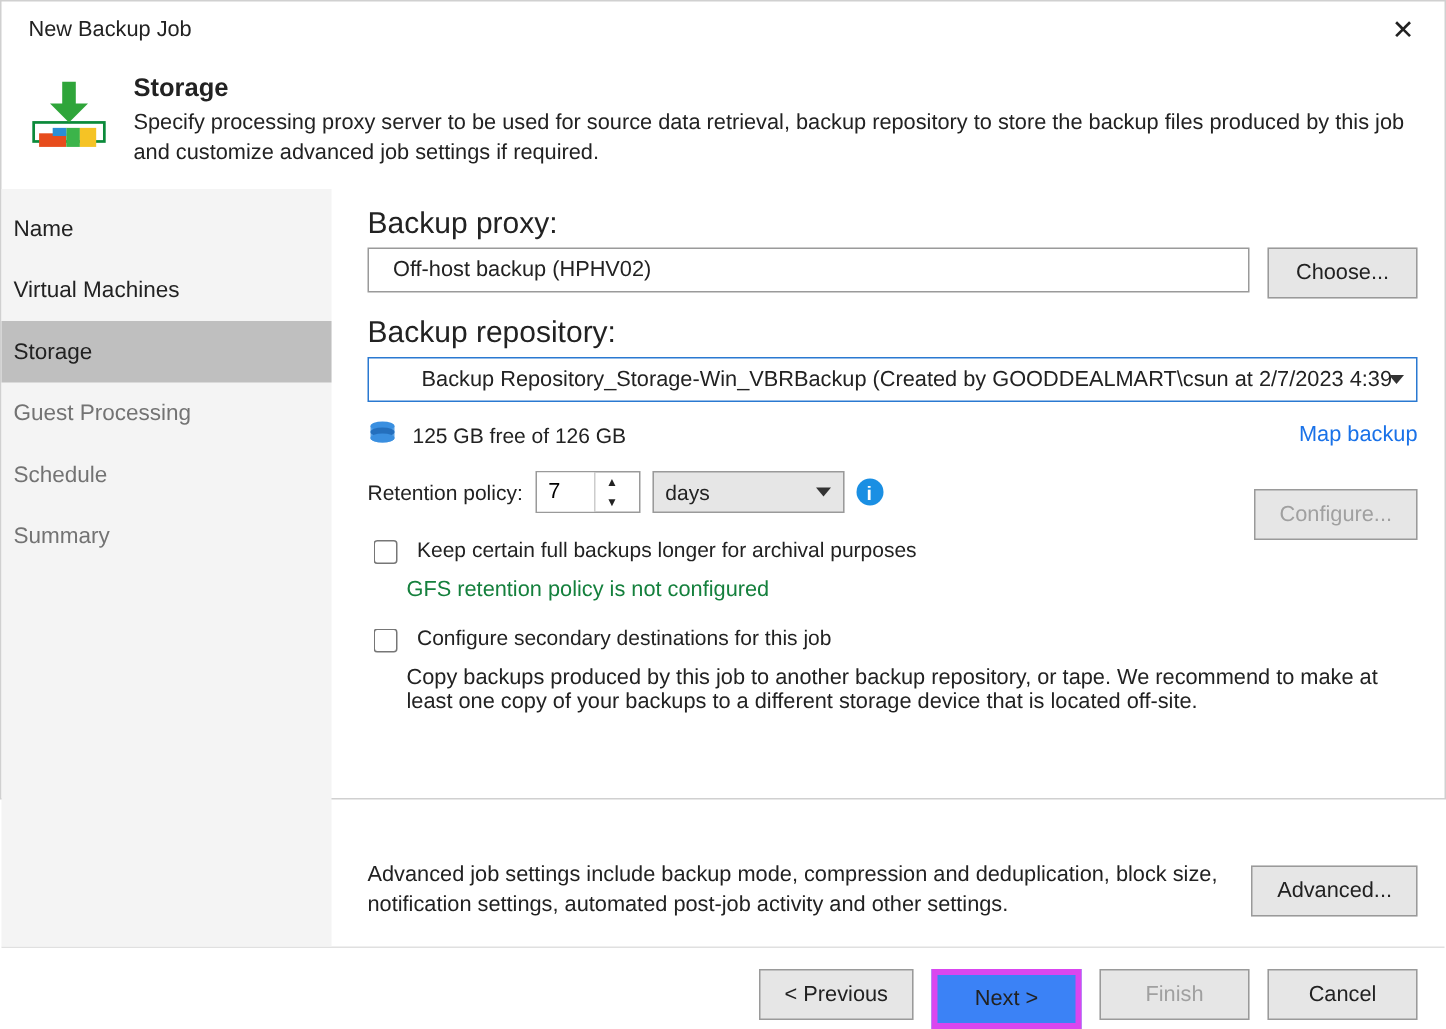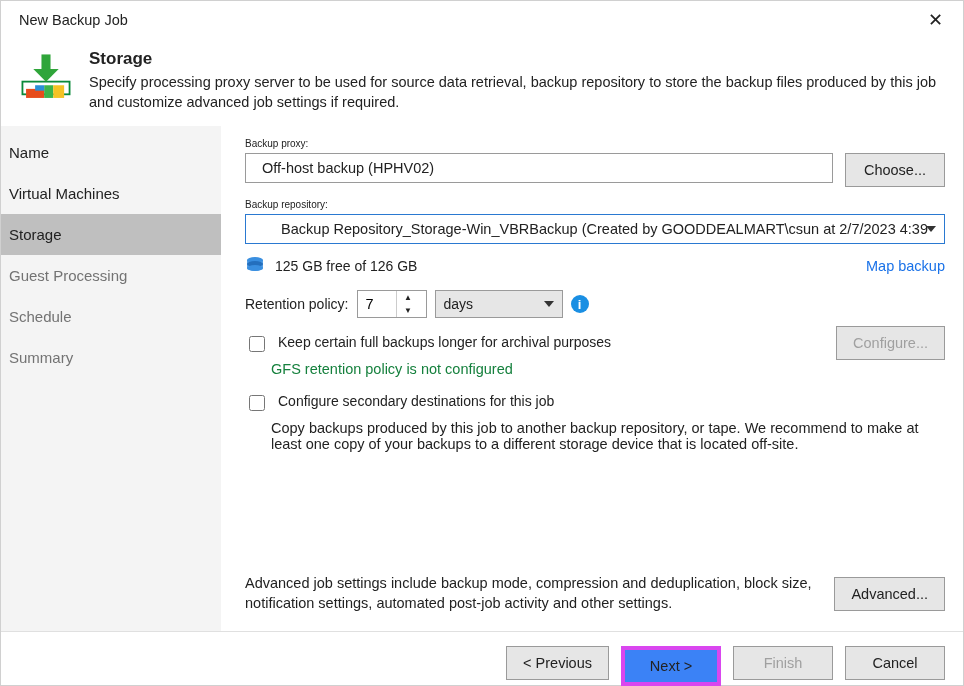--- a/index.html
+++ b/index.html
@@ -1,34 +1,34 @@
 <!DOCTYPE html>
 <html><head>
 <meta charset="utf-8">
 <style>
   * { box-sizing: border-box; font-family: "Segoe UI", Arial, sans-serif; }
   body { margin: 0; background: #fff; width: 964px; height: 686px; overflow: hidden; font-size: 14px; color: #222; }
-  .window { width: 964px; height: 686px; position: relative; border: 1px solid #d0d0d0; }
+  .window { width: 964px; height: 533px; position: relative; border: 1px solid #d0d0d0; }
   .titlebar { display: flex; align-items: center; justify-content: space-between; padding: 6px 12px 0 18px; }
   .titlebar .title { font-size: 14.5px; }
   .titlebar .close { font-size: 18px; line-height: 1; padding: 4px 8px; cursor: default; }
 
   .header { display: flex; align-items: flex-start; padding: 14px 18px 14px 14px; }
   .header .icon-wrap { width: 62px; height: 62px; flex: none; margin-right: 12px; display:flex; align-items:center; justify-content:center; }
   .header h1 { font-size: 17px; font-weight: 700; margin: 2px 0 4px 0; }
   .header p { font-size: 14.5px; margin: 0; line-height: 1.35; }
 
   .body { display: flex; height: 505px; }
   .sidebar { width: 220px; background: #f4f4f4; padding-top: 6px; }
   .sidebar .item { padding: 12px 8px; font-size: 15px; cursor: default; }
   .sidebar .item.active { background: #bfbfbf; }
   .sidebar .item.sub { color: #737373; }
 
   .content { flex: 1; padding: 12px 18px 0 24px; position: relative; }
-  .label { font-size: 10px; margin-bottom: 4px; }
+  .label { font-size: 20px; margin-bottom: 4px; }
   .row { display: flex; align-items: stretch; margin-bottom: 12px; }
   .field { flex: 1; border: 1px solid #9a9a9a; background: #fff; height: 30px; line-height: 28px; padding: 0 16px; font-size: 14.5px; overflow: hidden; white-space: nowrap; text-overflow: ellipsis; }
   .btn { border: 1px solid #9a9a9a; background: #e6e6e6; height: 30px; padding: 16px 16px; font-size: 14.5px; cursor: default; display:inline-flex; align-items:center; justify-content:center; min-width: 100px; }
   .btn.disabled { color: #a0a0a0; }
   .repo-field { border: 1px solid #2a79d1; position: relative; display:flex; align-items:center;justify-content:flex-end; }
   .repo-field .chev { position:absolute; right:8px; top:50%; transform:translateY(-50%); }
   .chev { width:0; height:0; border-left:5px solid transparent; border-right:5px solid transparent; border-top:6px solid #333; display:inline-block; }
 
   .free-row { display:flex; align-items:center; justify-content:space-between; margin: 10px 0 14px 0; }
   .free-row .left { display:flex; align-items:center; gap:10px; }

